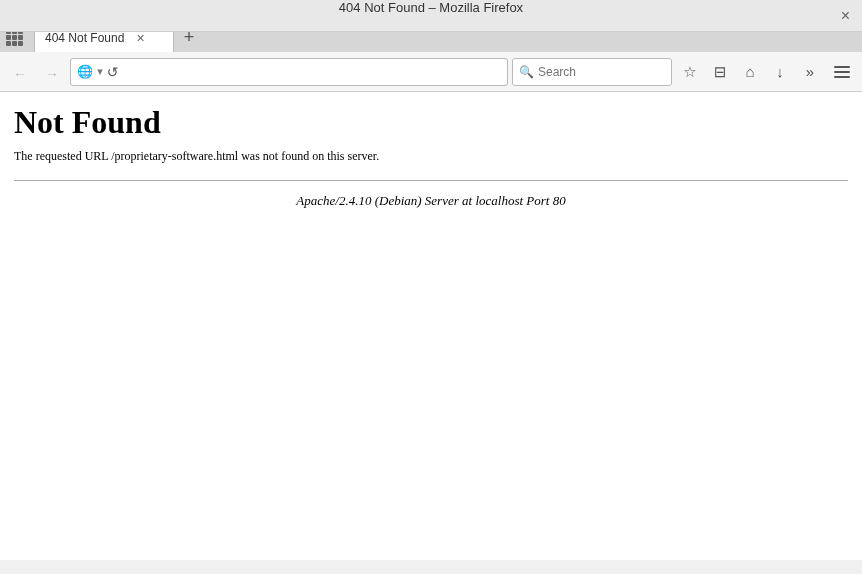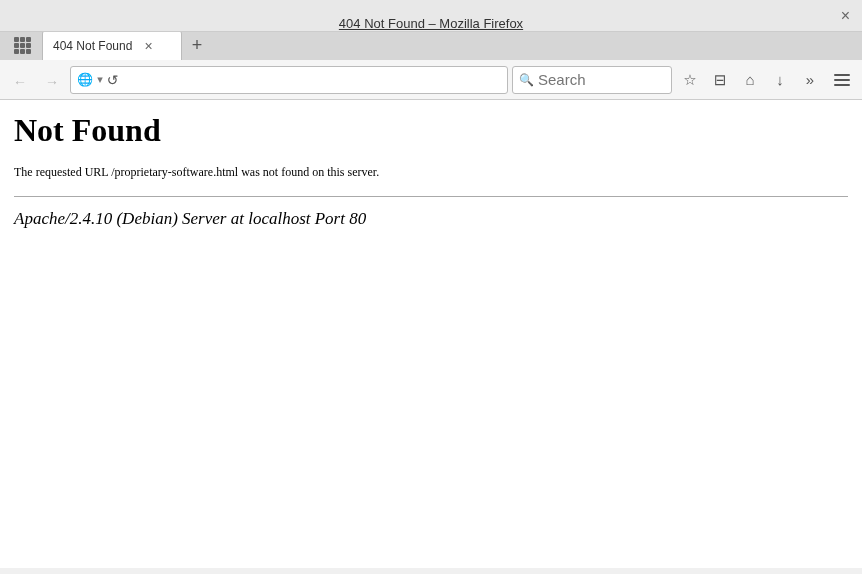--- a/index.html
+++ b/index.html
@@ -3,46 +3,45 @@
   <meta charset="utf-8">
   <style>
     * { margin: 0; padding: 0; box-sizing: border-box; }
     body { font-family: Arial, sans-serif; background: #f0f0f0; width: 862px; height: 574px; overflow: hidden; }
 
     
     .title-bar {
       background: #e8e8e8;
       height: 32px;
       display: flex;
-      align-items: flex-end;
+      align-items: flex-start;
       justify-content: center;
       border-bottom: 1px solid #ccc;
       position: relative;
       font-size: 13px;
       color: #333;
-      text-decoration: underline;
     }
     .title-bar-close {
       position: absolute;
       right: 12px;
       top: 50%;
       transform: translateY(-50%);
       font-size: 16px;
       color: #666;
       cursor: pointer;
       line-height: 1;
     }
 
     
     .tab-bar {
       background: #d6d6d6;
-      height: 28px;
+      height: 20px;
       display: flex;
       align-items: flex-end;
-      padding-left: 8px;
+      padding-left: 0;
       gap: 2px;
     }
     .tab-apps-btn {
       width: 28px;
       height: 26px;
       display: flex;
       align-items: center;
       justify-content: center;
       margin-right: 4px;
       margin-bottom: 2px;
@@ -160,21 +159,21 @@
       width: 160px;
     }
     .search-icon-small {
       color: #777;
       font-size: 12px;
     }
     .search-input {
       flex: 1;
       border: none;
       outline: none;
-      font-size: 15px;
+      font-size: 12px;
       color: #404040;
       background: transparent;
     }
     .toolbar-icons {
       display: flex;
       align-items: center;
       gap: 2px;
     }
     .toolbar-icon-btn {
       width: 28px;
@@ -218,39 +217,40 @@
     .page-content {
       background: #fff;
       padding: 12px 14px;
       height: calc(574px - 32px - 34px - 40px);
       overflow-y: auto;
     }
     .not-found-heading {
       font-size: 32px;
       font-weight: bold;
       color: #000;
-      margin-bottom: 16px;
+      margin-bottom: 8px;
       font-family: Times New Roman, serif;
     }
     .not-found-body {
       font-size: 12px;
       color: #000;
       margin-bottom: 16px;
       font-family: Times New Roman, serif;
     }
     .not-found-divider {
       border: none;
       border-top: 1px solid #aaa;
       margin-bottom: 12px;
     }
     .not-found-footer {
-      font-size: 17px;
+      font-size: 13px;
       color: #000;
       font-style: italic;
       font-family: Times New Roman, serif;
+      text-align: center;
     }
   </style>
 </head>
 <body>
 
 <div class="title-bar">
   <span>404 Not Found – Mozilla Firefox</span>
   <span class="title-bar-close">×</span>
 </div>
 

